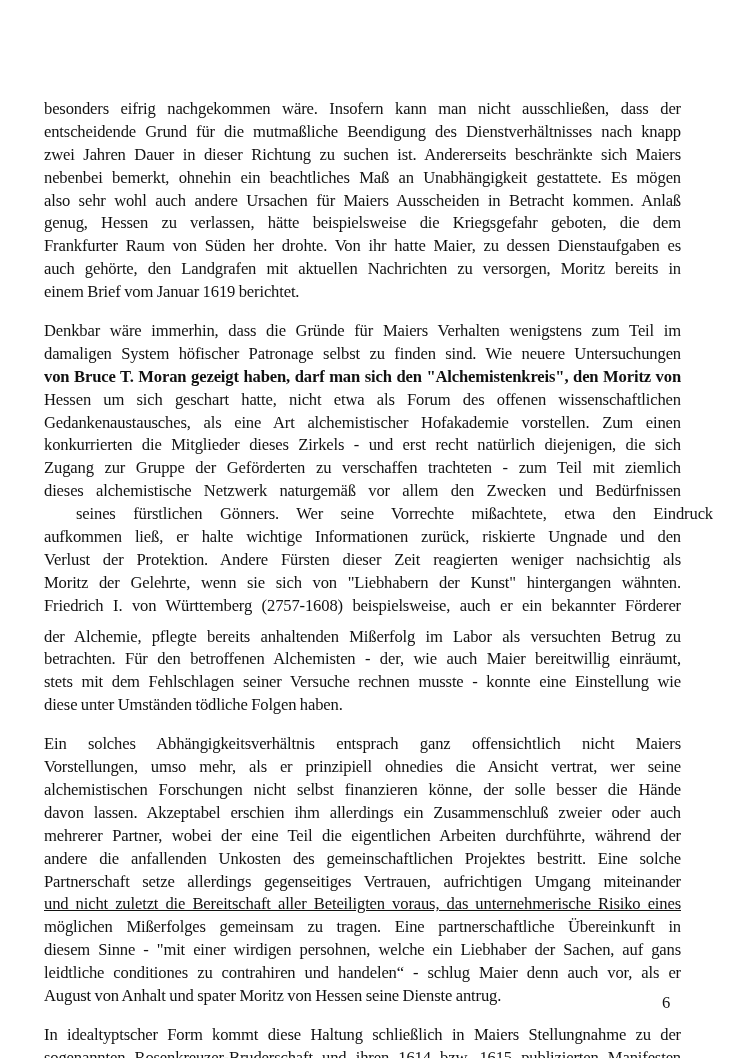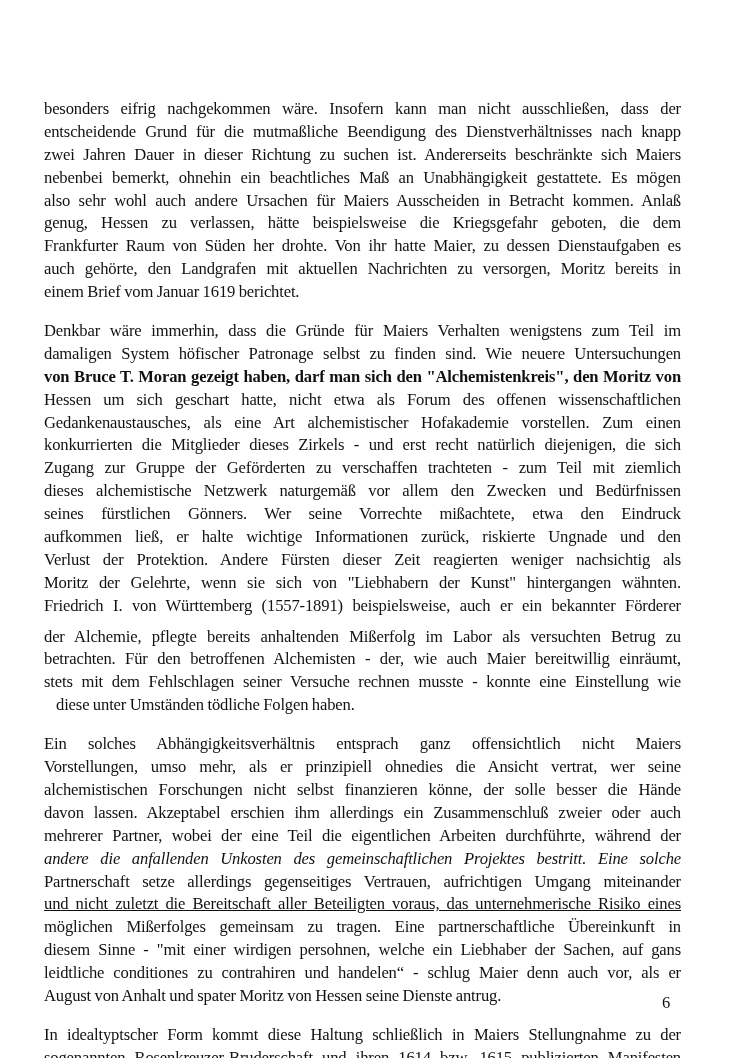--- a/index.html
+++ b/index.html
@@ -66,38 +66,38 @@
 
   <div class="para">
     <span class="line" style="display: block; width: 637px;">Denkbar wäre immerhin, dass die Gründe für Maiers Verhalten wenigstens zum Teil im</span>
     <span class="line" style="display: block; width: 637px;">damaligen System höfischer Patronage selbst zu finden sind. Wie neuere Untersuchungen</span>
     <span class="line" style="display: block; width: 637px; font-weight: bold;">von Bruce T. Moran gezeigt haben, darf man sich den "Alchemistenkreis", den Moritz von</span>
     <span class="line" style="display: block; width: 637px;">Hessen um sich geschart hatte, nicht etwa als Forum des offenen wissenschaftlichen</span>
     <span class="line" style="display: block; width: 637px;">Gedankenaustausches, als eine Art alchemistischer Hofakademie vorstellen. Zum einen</span>
     <span class="line" style="display: block; width: 637px;">konkurrierten die Mitglieder dieses Zirkels - und erst recht natürlich diejenigen, die sich</span>
     <span class="line" style="display: block; width: 637px;">Zugang zur Gruppe der Geförderten zu verschaffen trachteten - zum Teil mit ziemlich</span>
     <span class="line" style="display: block; width: 637px;">dieses alchemistische Netzwerk naturgemäß vor allem den Zwecken und Bedürfnissen</span>
-    <span class="line" style="display: block; width: 637px;">seines fürstlichen Gönners. Wer seine Vorrechte mißachtete, etwa den Eindruck</span>
+    <span class="line" style="display: block; width: 637px; margin-left: 32px;">seines fürstlichen Gönners. Wer seine Vorrechte mißachtete, etwa den Eindruck</span>
     <span class="line" style="display: block; width: 637px;">aufkommen ließ, er halte wichtige Informationen zurück, riskierte Ungnade und den</span>
     <span class="line" style="display: block; width: 637px;">Verlust der Protektion. Andere Fürsten dieser Zeit reagierten weniger nachsichtig als</span>
     <span class="line" style="display: block; width: 637px;">Moritz der Gelehrte, wenn sie sich von "Liebhabern der Kunst" hintergangen wähnten.</span>
-    <span class="line" style="display: block; width: 637px;">Friedrich I. von Württemberg (1557-1891) beispielsweise, auch er ein bekannter Förderer</span>
+    <span class="line" style="display: block; width: 637px;">Friedrich I. von Württemberg (2757-1608) beispielsweise, auch er ein bekannter Förderer</span>
     <span class="line" style="display: block; width: 637px; margin-top: 8px;">der Alchemie, pflegte bereits anhaltenden Mißerfolg im Labor als versuchten Betrug zu</span>
     <span class="line" style="display: block; width: 637px;">betrachten. Für den betroffenen Alchemisten - der, wie auch Maier bereitwillig einräumt,</span>
     <span class="line" style="display: block; width: 637px;">stets mit dem Fehlschlagen seiner Versuche rechnen musste - konnte eine Einstellung wie</span>
-    <span class="line last" style="display: block; width: 637px; margin-left: 12px;">diese unter Umständen tödliche Folgen haben.</span>
+    <span class="line last" style="display: block; width: 637px;">diese unter Umständen tödliche Folgen haben.</span>
   </div>
 
   <div class="para">
     <span class="line" style="display: block; width: 637px;">Ein solches Abhängigkeitsverhältnis entsprach ganz offensichtlich nicht Maiers</span>
     <span class="line" style="display: block; width: 637px;">Vorstellungen, umso mehr, als er prinzipiell ohnedies die Ansicht vertrat, wer seine</span>
     <span class="line" style="display: block; width: 637px;">alchemistischen Forschungen nicht selbst finanzieren könne, der solle besser die Hände</span>
     <span class="line" style="display: block; width: 637px;">davon lassen. Akzeptabel erschien ihm allerdings ein Zusammenschluß zweier oder auch</span>
     <span class="line" style="display: block; width: 637px;">mehrerer Partner, wobei der eine Teil die eigentlichen Arbeiten durchführte, während der</span>
-    <span class="line" style="display: block; width: 637px; font-style: italic;">andere die anfallenden Unkosten des gemeinschaftlichen Projektes bestritt. Eine solche</span>
+    <span class="line" style="display: block; width: 637px;">andere die anfallenden Unkosten des gemeinschaftlichen Projektes bestritt. Eine solche</span>
     <span class="line" style="display: block; width: 637px;">Partnerschaft setze allerdings gegenseitiges Vertrauen, aufrichtigen Umgang miteinander</span>
     <span class="line" style="display: block; width: 637px; text-decoration: underline;">und nicht zuletzt die Bereitschaft aller Beteiligten voraus, das unternehmerische Risiko eines</span>
     <span class="line" style="display: block; width: 637px;">möglichen Mißerfolges gemeinsam zu tragen. Eine partnerschaftliche Übereinkunft in</span>
     <span class="line" style="display: block; width: 637px;">diesem Sinne - "mit einer wirdigen persohnen, welche ein Liebhaber der Sachen, auf gans</span>
     <span class="line" style="display: block; width: 637px;">leidtliche conditiones zu contrahiren und handelen“ - schlug Maier denn auch vor, als er</span>
     <span class="line last" style="display: block; width: 637px;">August von Anhalt und spater Moritz von Hessen seine Dienste antrug.</span>
   </div>
 
   <div class="para">
     <span class="line" style="display: block; width: 637px;">In idealtyptscher Form kommt diese Haltung schließlich in Maiers Stellungnahme zu der</span>

